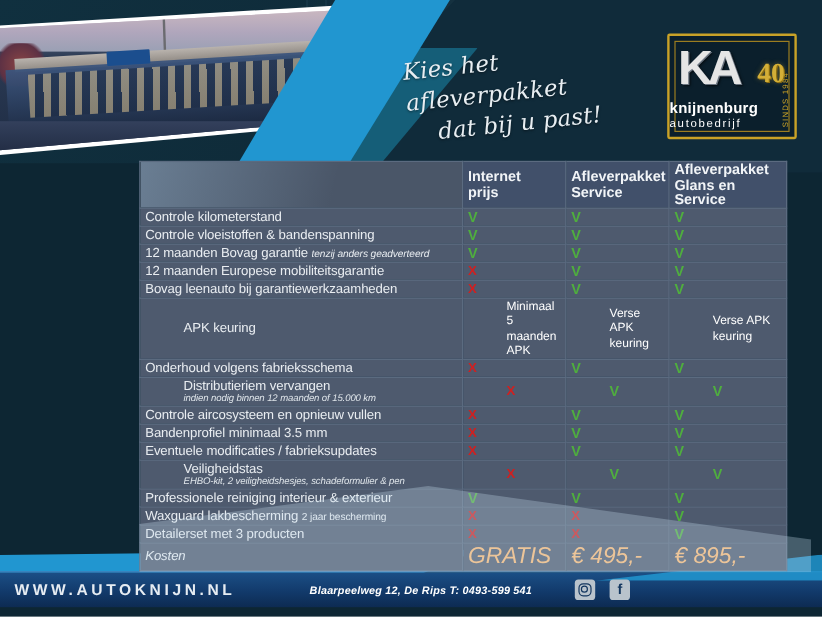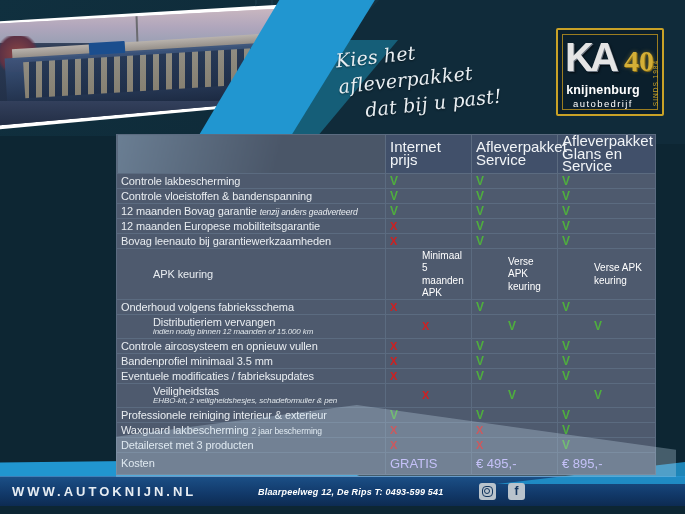--- a/index.html
+++ b/index.html
@@ -106,32 +106,32 @@
   .logo-ka {
     position: absolute; left: 7px; top: 5px; width: 74px; height: 44px;
     font-family: "Liberation Sans", sans-serif;
     font-weight: bold; font-size: 40px; line-height: 44px;
     color: #e5e5e5; letter-spacing: -4px;
     text-shadow: 1px 1px 0 #6a7480, 2px 2px 2px rgba(0,0,0,.6);
   }
   .logo-40 {
     position: absolute; right: 8px; top: 16px;
     font-family: "Liberation Serif", serif;
-    font-weight: bold; font-size: 30px; line-height: 30px;
+    font-weight: bold; font-size: 23px; line-height: 30px;
     color: #d4af37;
     text-shadow: 1px 1px 0 #8a6d12, 0 0 4px rgba(212,175,55,.5);
   }
   .logo-name {
     position: absolute; left: 0; right: 14px; top: 53px;
-    text-align: center; color: #ffffff;
+    text-align: left; color: #ffffff;
     font-size: 12.5px; font-weight: bold; letter-spacing: .2px;
   }
   .logo-sub {
     position: absolute; left: 0; right: 14px; top: 68px;
-    text-align: center; color: #ffffff;
+    color: #ffffff;
     font-size: 9.5px; letter-spacing: 1.4px;
   }
   .logo-since {
     position: absolute; right: 3px; bottom: 8px;
     color: #c9a227; font-size: 6.5px; letter-spacing: 1px;
     writing-mode: vertical-rl; transform: rotate(180deg);
   }
 
   
   .tbl {
@@ -146,39 +146,39 @@
   .tbl td, .tbl th {
     border: 1px solid #5b6b80;
     background: #4e5a6e;
     padding: 0 4px;
     vertical-align: middle;
   }
   .tbl .c-label { width: 269px; text-align: left; }
   .tbl .c-opt   { width: 86px;  text-align: center; }
   .tbl .c-opt3  { width: 98px;  text-align: center; }
 
-  .hdr-row td { background: #41506a; height: 30px; font-weight: normal;
-                font-size: 15px; line-height: 12.5px; color: #f1f4f7; }
+  .hdr-row td { background: #41506a; height: 30px; font-weight: bold;
+                font-size: 12px; line-height: 12.5px; color: #f1f4f7; }
   .hdr-row td.blank { background: linear-gradient(105deg,#6a7e93,#4a5668 60%); }
 
   .r td { height: 14.4px; }
   .r-tall td { height: 28px; padding-left: 36px; }
   .r-sub td { height: 24px; padding-left: 36px; }
   .lbl { font-size: 11px; letter-spacing: -.1px; white-space: nowrap; }
   .lbl .it { font-style: italic; font-size: 8.5px; }
   .lbl .sm { font-size: 8.5px; }
   .sub {
     display: block; font-style: italic; font-size: 8px;
     color: #dfe5ea; margin-top: -1px; letter-spacing: -.1px;
   }
   .yes { color: #4fae3e; font-weight: bold; font-size: 12px; font-family: "Liberation Sans", sans-serif; }
   .no  { color: #d02020; font-weight: bold; font-size: 11px; font-family: "Liberation Sans", sans-serif; }
   .txt2 { font-size: 10px; line-height: 11.5px; color: #ffffff; }
-  .kosten td { height: 22px; }
-  .kosten .price { font-size: 13px; color: #c4b5fd; }
+  .kosten td { height: 22px; font-style: italic; }
+  .kosten .price { font-size: 19px; color: #fdba74; }
   .kosten .lbl { font-size: 11px; }
 
   
   .glare {
     position: absolute; left: 116px; top: 405px; width: 560px; height: 72px;
     background: rgba(200,222,240,.30);
     clip-path: polygon(43% 0%, 100% 62%, 100% 100%, 0% 100%, 0% 44%);
     pointer-events: none;
     z-index: 4;
   }
@@ -270,21 +270,21 @@
         <col class="c-opt3">
     </colgroup>
     <tbody id="tbody">
         <tr class="hdr-row">
           <td class="blank"></td>
           <td>Internet<br>prijs</td>
           <td>Afleverpakket<br>Service</td>
           <td>Afleverpakket<br>Glans en Service</td>
         </tr>
         <tr class="r">
-          <td><span class="lbl">Controle lakbescherming</span></td>
+          <td><span class="lbl">Controle kilometerstand</span></td>
           <td><span class="yes">V</span></td>
           <td><span class="yes">V</span></td>
           <td><span class="yes">V</span></td>
         </tr>
         <tr class="r">
           <td><span class="lbl">Controle vloeistoffen &amp; bandenspanning</span></td>
           <td><span class="yes">V</span></td>
           <td><span class="yes">V</span></td>
           <td><span class="yes">V</span></td>
         </tr>

